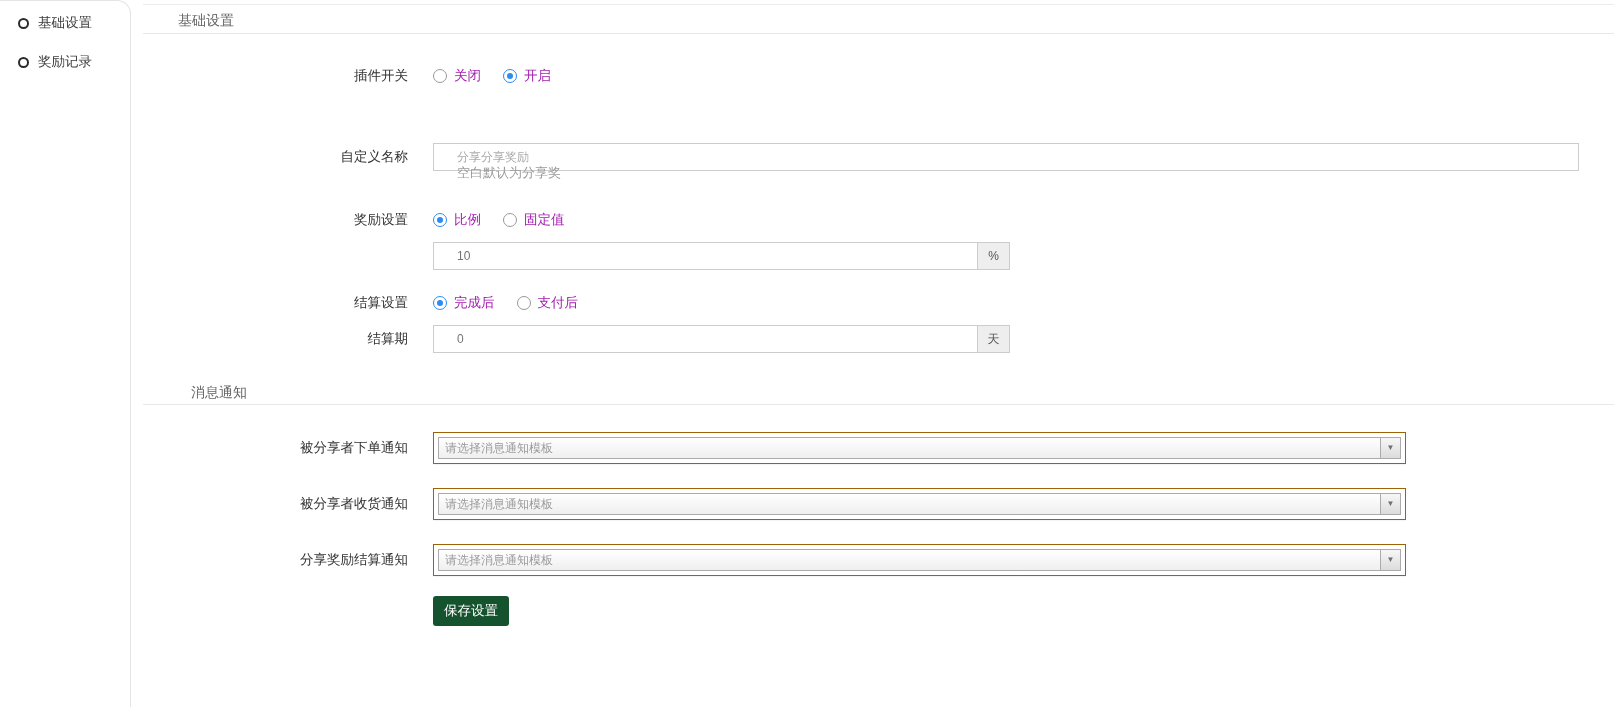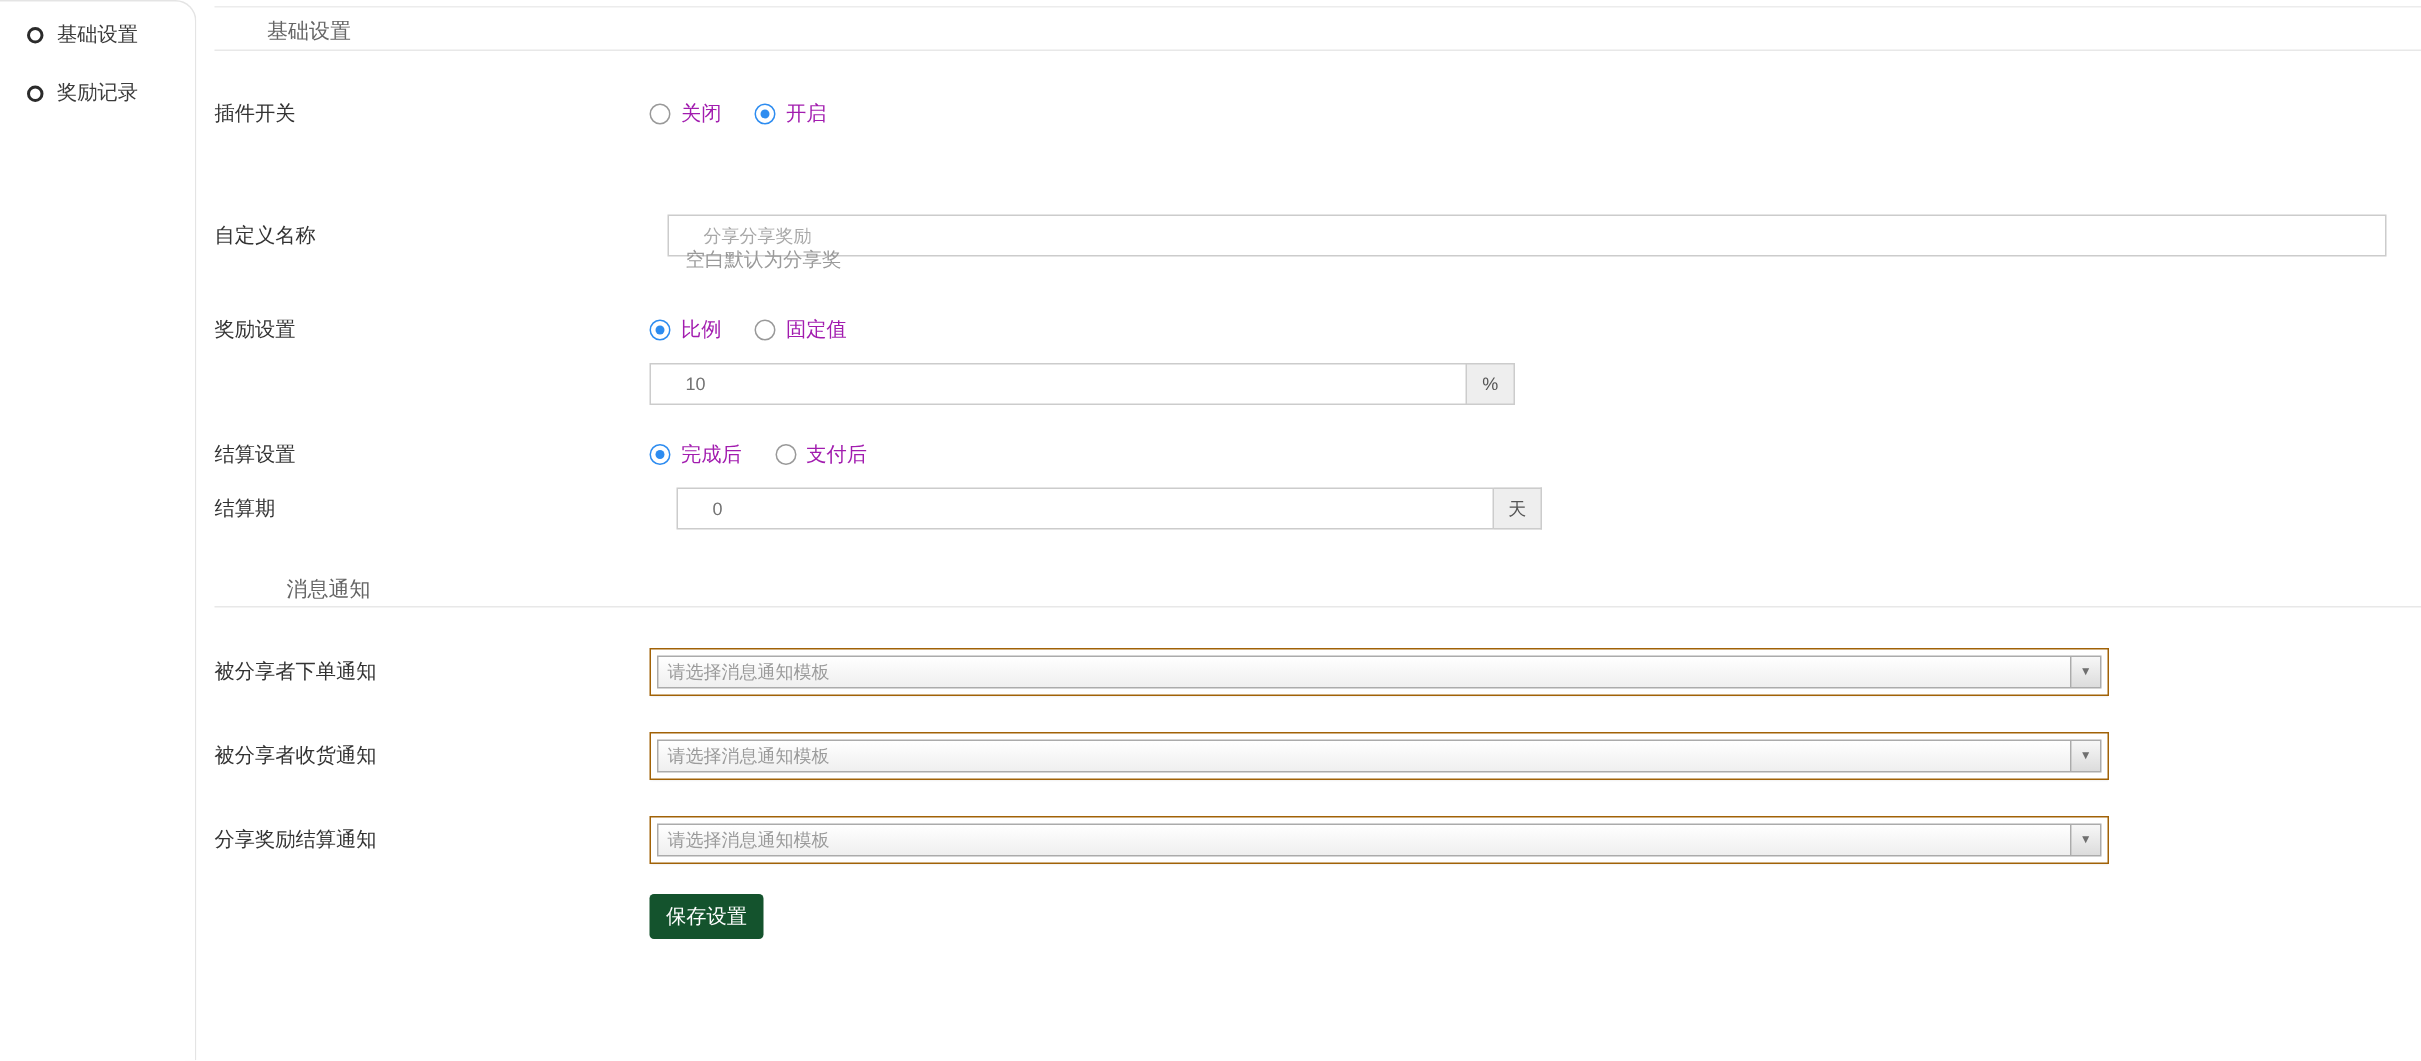--- a/index.html
+++ b/index.html
@@ -17,21 +17,21 @@
                  margin-right:9px; flex:none; }
   .side-label { font-size:13.5px; color:#3b3b3b; white-space:nowrap; }
 
   
   .main { position:absolute; left:143px; top:0; width:1471px; height:707px; }
   .topline { position:absolute; top:4px; left:0; right:0; border-top:1px solid #ececec; }
   .section-title { position:absolute; font-size:14px; color:#666; white-space:nowrap; }
   .divider { position:absolute; left:0; right:0; border-top:1px solid #e8e8e8; }
 
   .row { position:absolute; left:0; display:flex; align-items:center; }
-  .lbl { width:265px; text-align:left; font-size:13.5px; color:#333; flex:none; white-space:nowrap; }
+  .lbl { width:265px; text-align:right; font-size:13.5px; color:#333; flex:none; white-space:nowrap; }
   .ctrl { margin-left:25px; display:flex; align-items:center; }
 
   
   .radio-opt { display:flex; align-items:center; margin-right:22px; cursor:pointer; }
   .radio { width:14px; height:14px; border:1px solid #999; border-radius:50%;
            margin-right:7px; position:relative; background:#fff; flex:none; }
   .radio.checked { border-color:#2d8cf0; }
   .radio.checked::after { content:""; position:absolute; left:3px; top:3px;
            width:6px; height:6px; border-radius:50%; background:#2d8cf0; }
   .radio-text { font-size:13.5px; color:#a21caf; }
@@ -93,21 +93,21 @@
           <span class="radio-text">关闭</span>
         </label>
         <label class="radio-opt">
           <span class="radio checked"></span>
           <span class="radio-text">开启</span>
         </label>
       </div>
     </div>
 
 
-    <div class="row" style="top:139px; height:36px;gap:12px;">
+    <div class="row" style="top:139px; height:36px;">
       <div class="lbl">自定义名称</div>
       <div class="ctrl">
         <input class="tinput" style="width: 1146px;" type="text" placeholder="分享分享奖励">
       </div>
     </div>
     <div class="helper" style="top:164px; left:290px;margin-left:24px;">空白默认为分享奖</div>
 
     <div class="row" style="top:208px; height:24px;">
       <div class="lbl">奖励设置</div>
       <div class="ctrl">
@@ -137,21 +137,21 @@
           <span class="radio checked"></span>
           <span class="radio-text">完成后</span>
         </label>
         <label class="radio-opt">
           <span class="radio"></span>
           <span class="radio-text">支付后</span>
         </label>
       </div>
     </div>
 
-    <div class="row" style="top:325px; height:28px;gap:18px;">
+    <div class="row" style="top:325px; height:28px;">
       <div class="lbl">结算期</div>
       <div class="ctrl">
         <input class="tinput" style="width: 545px;" type="text" value="0">
         <span class="addon">天</span>
       </div>
     </div>
 
     <div class="section-title" style="left:17px; top:384px;margin-left:31px;">消息通知</div>
     <div class="divider" style="top:404px;"></div>
 

